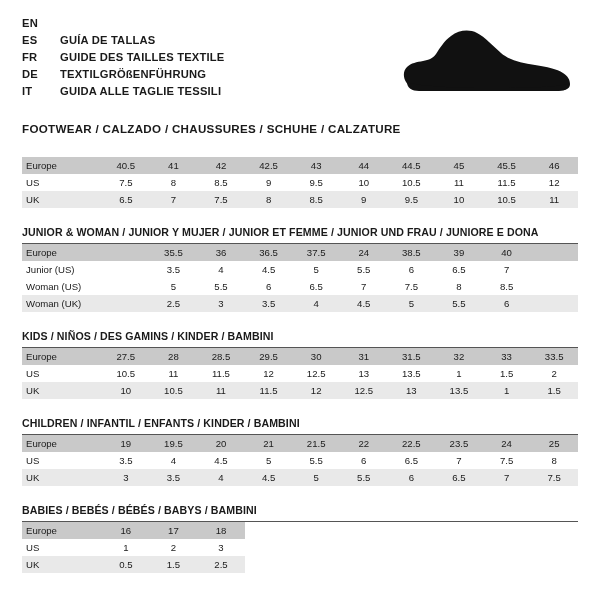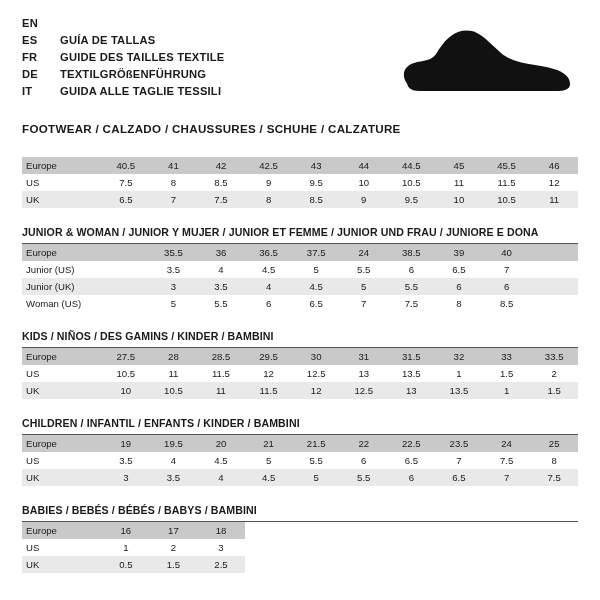--- a/index.html
+++ b/index.html
@@ -252,44 +252,44 @@
         <td>3.5</td>
         <td>4</td>
         <td>4.5</td>
         <td>5</td>
         <td>5.5</td>
         <td>6</td>
         <td>6.5</td>
         <td>7</td>
         <td></td>
       </tr>
-      <tr class="zebra">
-        <td class="rowlabel">Junior (UK)</td>
-        <td></td>
-        <td>3</td>
-        <td>3.5</td>
-        <td>4</td>
-        <td>4.5</td>
-        <td>5</td>
-        <td>5.5</td>
-        <td>6</td>
-        <td>6</td>
-        <td></td>
-      </tr>
       <tr class="plain">
         <td class="rowlabel">Woman (US)</td>
         <td></td>
         <td>5</td>
         <td>5.5</td>
         <td>6</td>
         <td>6.5</td>
         <td>7</td>
         <td>7.5</td>
         <td>8</td>
         <td>8.5</td>
+        <td></td>
+      </tr>
+      <tr class="zebra">
+        <td class="rowlabel">Woman (UK)</td>
+        <td></td>
+        <td>2.5</td>
+        <td>3</td>
+        <td>3.5</td>
+        <td>4</td>
+        <td>4.5</td>
+        <td>5</td>
+        <td>5.5</td>
+        <td>6</td>
         <td></td>
       </tr>
     </tbody>
       </table>
   </div>
 
   <div class="section tight">
     <div class="section-head">KIDS / NIÑOS / DES GAMINS / KINDER / BAMBINI</div>
     <table class="size">
       <colgroup>

